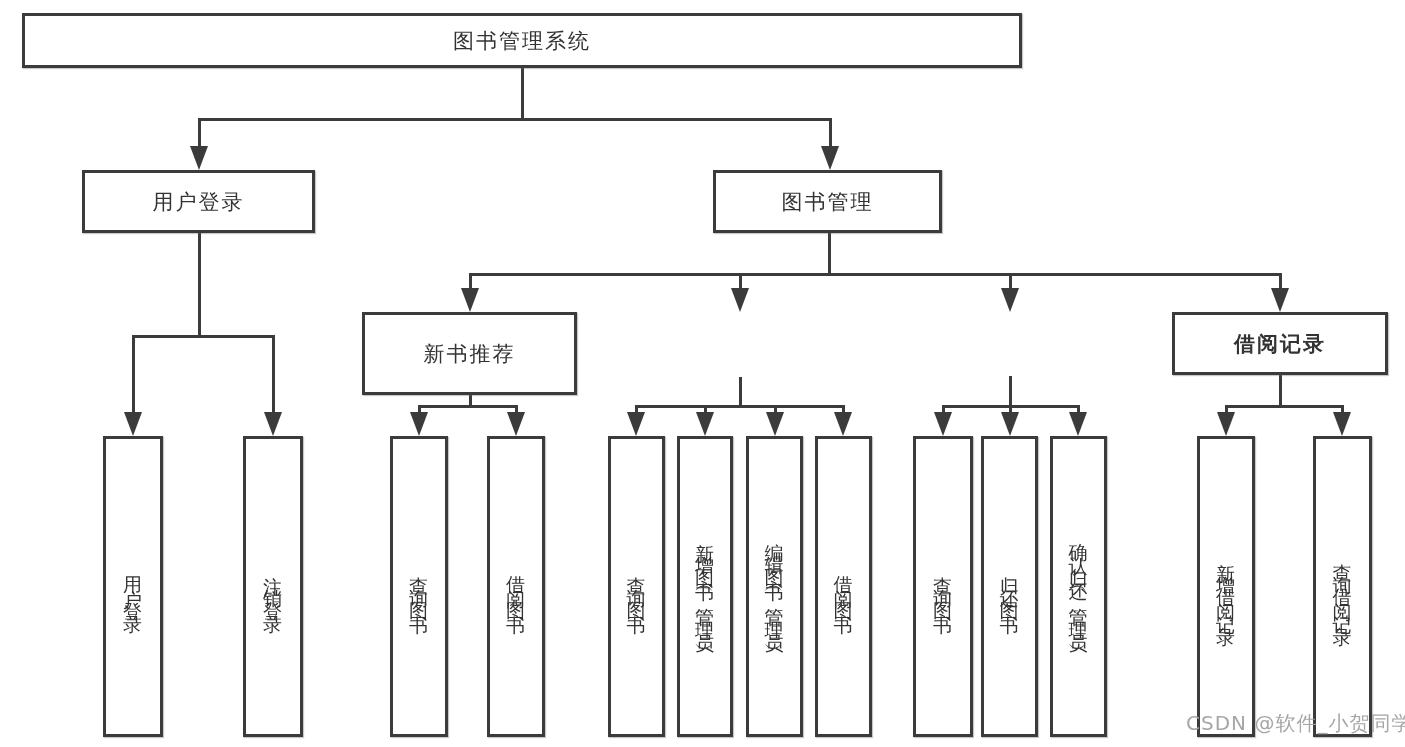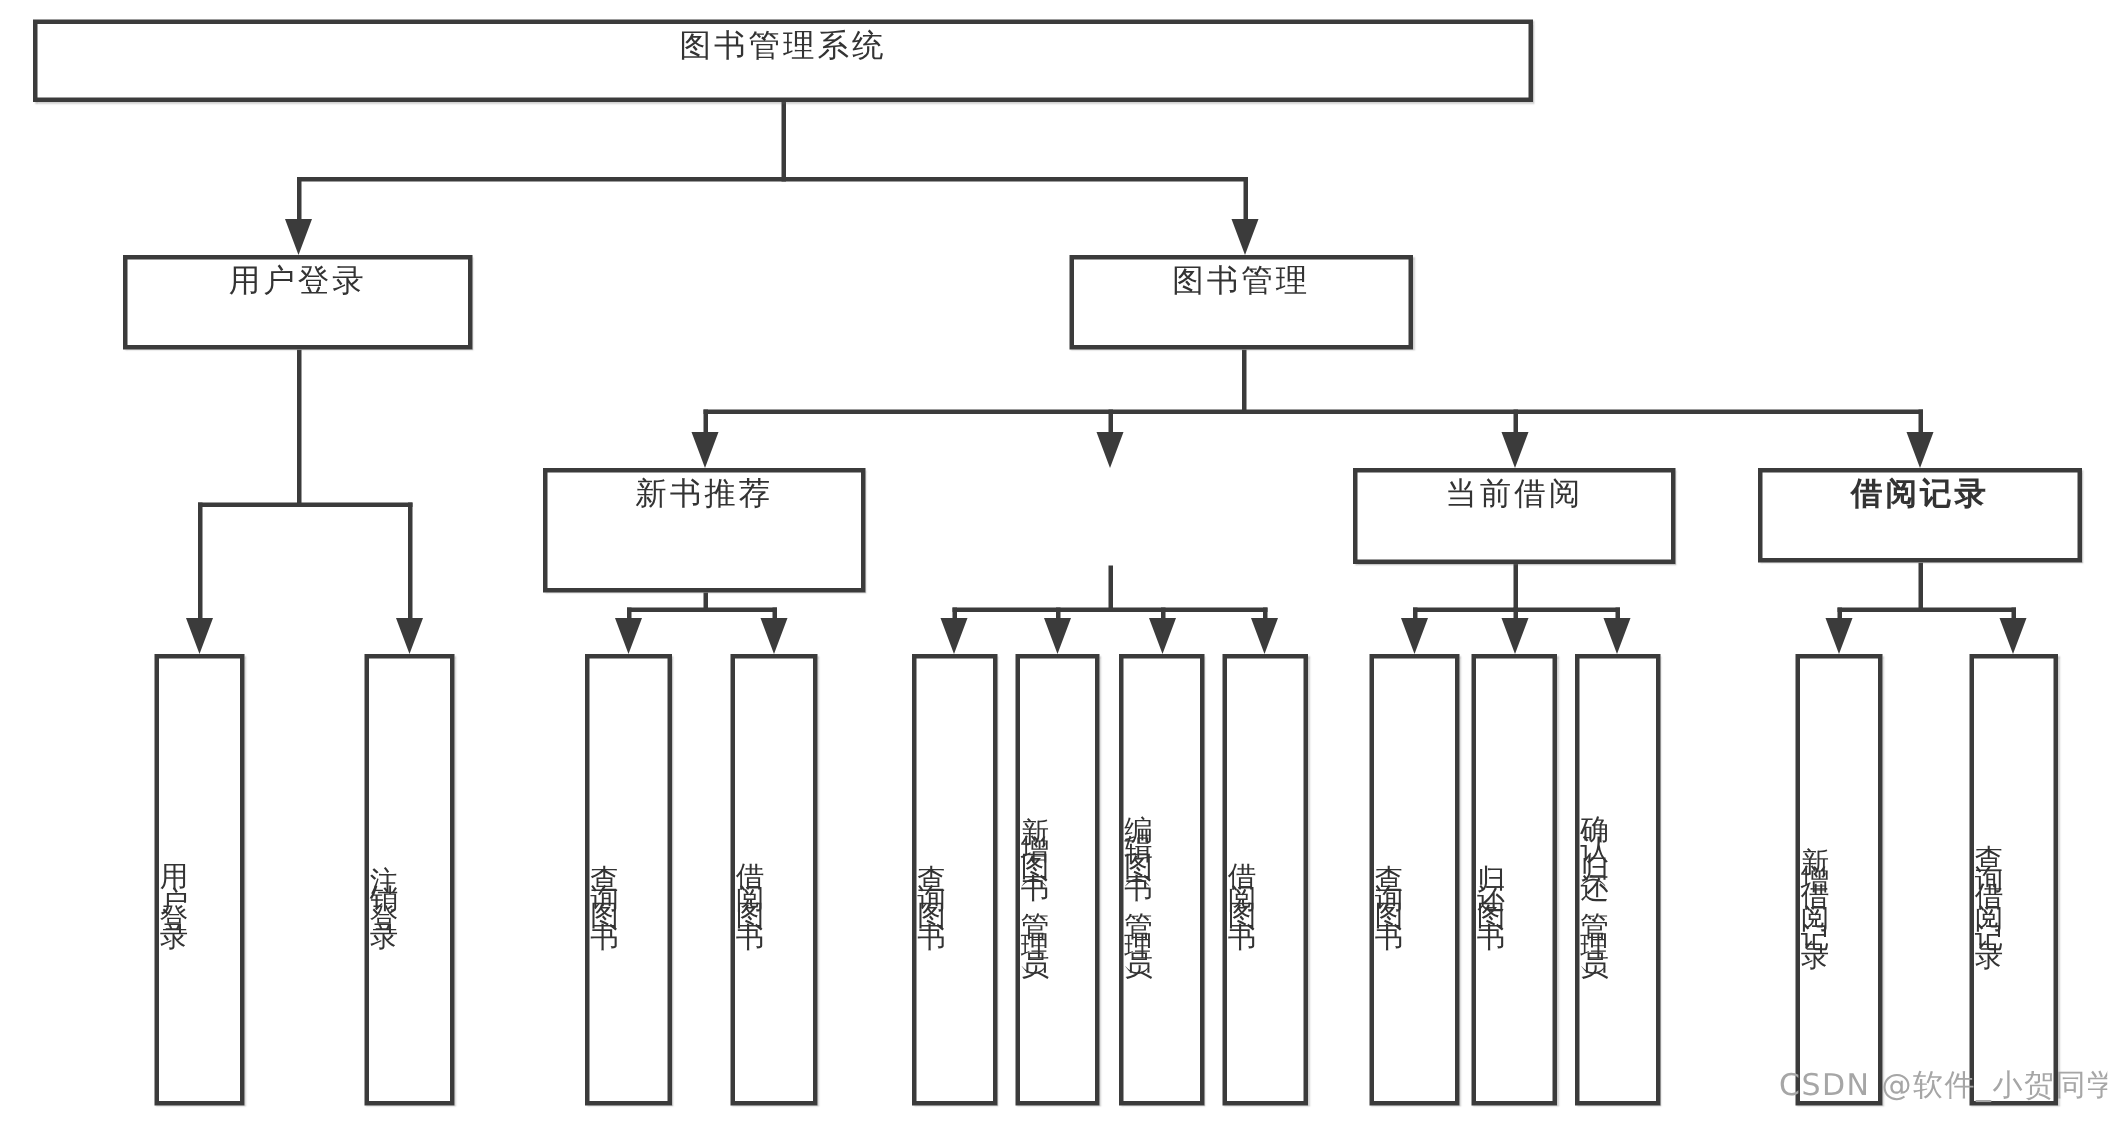--- a/index.html
+++ b/index.html
@@ -15,21 +15,21 @@
     background: var(--bg, #ffffff);
     overflow: hidden;
   }
   .node {
     position: absolute;
     box-sizing: border-box;
     background: var(--fill, #ffffff);
     border: 3px solid var(--border, #3b3b3b);
     color: var(--text, #333333);
     display: flex;
-    align-items: flex-start;
+    align-items: center;
     justify-content: center;
     box-shadow: 1px 1px 1px rgba(100,100,100,0.35);
   }
   .node.h {
     font-size: 21px;
     letter-spacing: 2px;
     white-space: nowrap;
   }
   .node.v {
     writing-mode: vertical-lr;
@@ -120,23 +120,20 @@
     </div>
     <div class="node h" style="left: 82px; top: 170px; width: 233px; height: 63px;">
       <span>用户登录</span>
     </div>
     <div class="node h" style="left: 713px; top: 170px; width: 229px; height: 63px;">
       <span>图书管理</span>
     </div>
     <div class="node h" style="left: 362px; top: 312px; width: 215px; height: 83px;">
       <span>新书推荐</span>
     </div>
-    <div class="node h" style="left: 902px; top: 312px; width: 215px; height: 64px;">
-      <span>当前借阅</span>
-    </div>
     <div class="node h" style="left: 1172px; top: 312px; width: 216px; height: 63px; font-weight: bold;">
       <span>借阅记录</span>
     </div>
     <div class="node v" style="left: 103px; top: 436px; width: 60px; height: 301px;">
       <span>用户登录</span>
     </div>
     <div class="node v" style="left: 243px; top: 436px; width: 60px; height: 301px;">
       <span>注销登录</span>
     </div>
     <div class="node v" style="left: 390px; top: 436px; width: 58px; height: 301px;">

